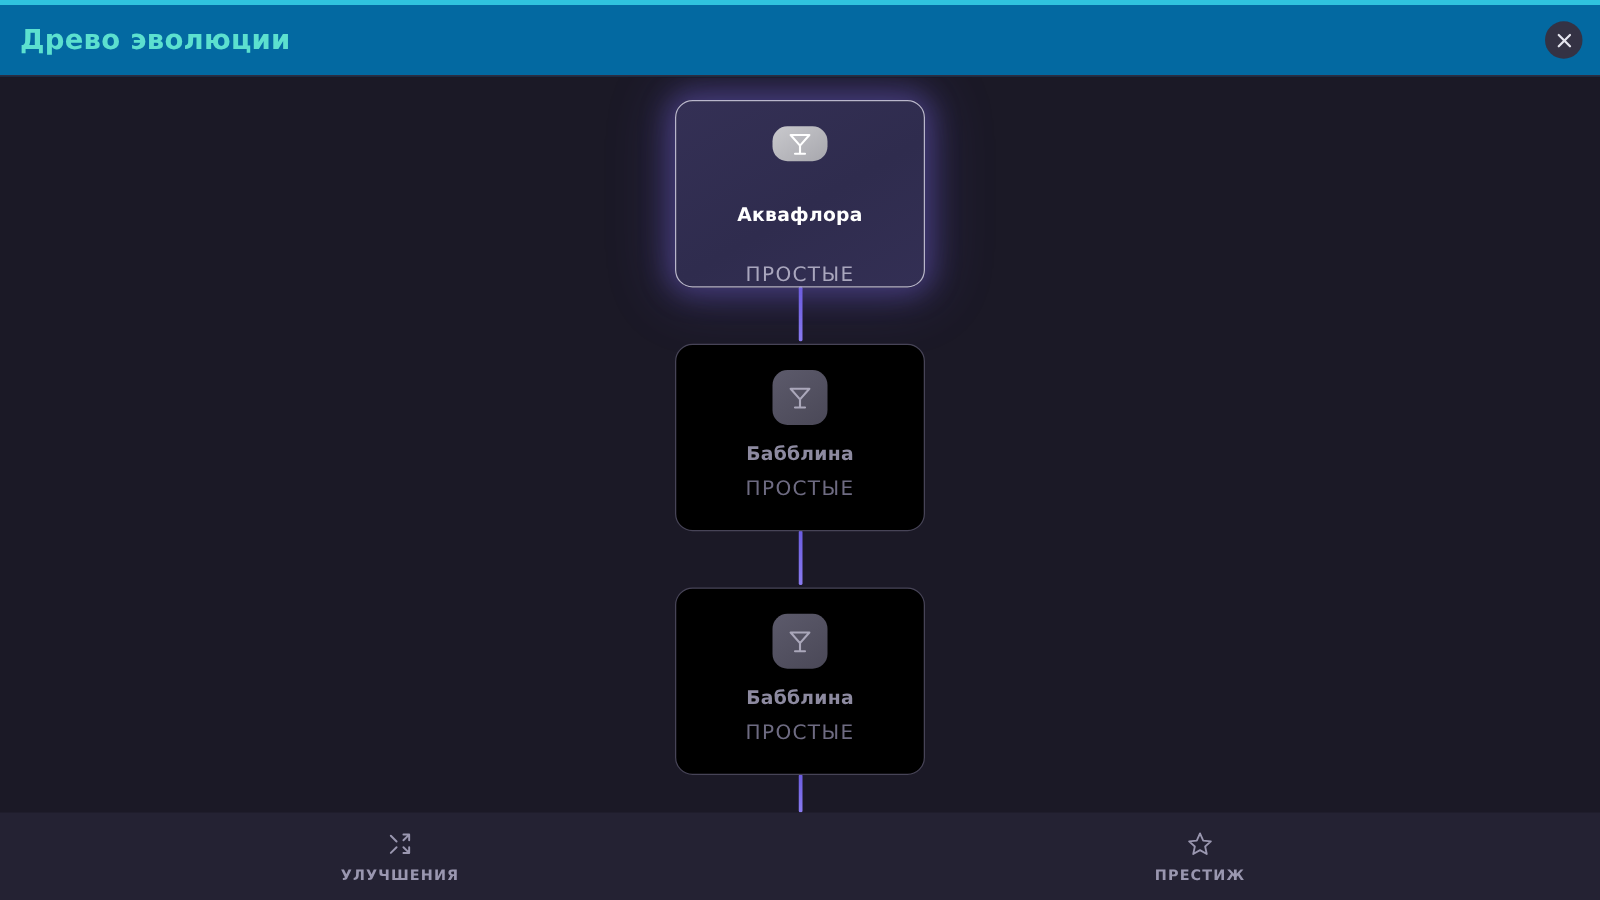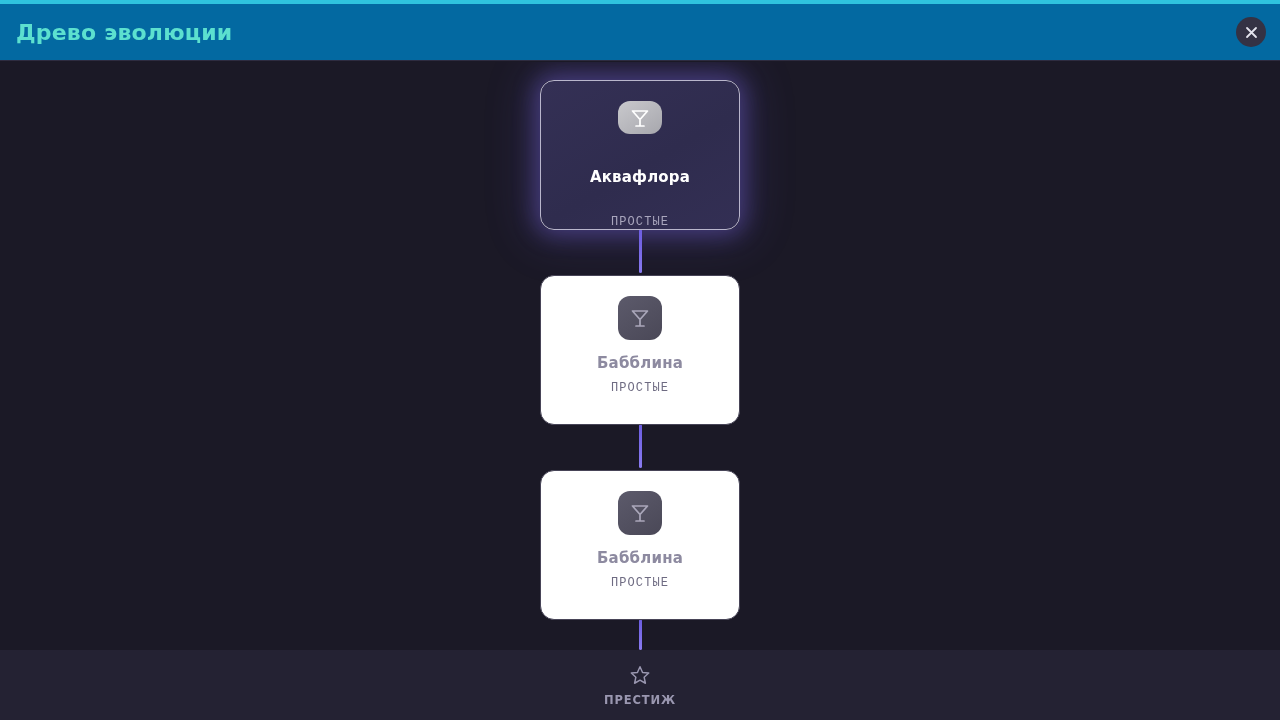--- a/index.html
+++ b/index.html
@@ -101,21 +101,21 @@
   .node.n3 { top: 408px; }
 
   .node.unlocked {
     background: linear-gradient(150deg, #343055 0%, #2f2c4e 55%, #332f54 100%);
     border: 1.5px solid #b9b6cc;
     box-shadow: 0 0 22px 5px rgba(124, 104, 230, 0.38),
                 0 0 46px 12px rgba(104, 86, 214, 0.18);
   }
 
   .node.locked {
-    background: #ffffff;
+    background: #000000;
     border: 1.5px solid #474457;
     box-shadow: none;
   }
 
   .node-icon {
     width: 44px; height: 44px;
     border-radius: 12px;
     display: flex;
     align-items: center;
     justify-content: center;
@@ -131,24 +131,23 @@
   .node-name {
     font-size: 15px;
     font-weight: bold;
     letter-spacing: 0.2px;
   }
   .node.unlocked .node-name { color: #ffffff; }
   .node.locked .node-name   { color: #8d8aa0; }
 
   .node-tier {
     margin-top: 9px;
-    font-size: 12px;
+    font-size: 16px;
     letter-spacing: 1.1px;
     font-weight: normal;
-    font-family: Liberation Mono, monospace;
   }
   .node.unlocked .node-tier { color: #a9a6bd; }
   .node.locked .node-tier   { color: #6e6b82; }
 
   
   .bottom-nav {
     position: absolute;
     bottom: 0; left: 0;
     width: 1280px;
     height: 70px;
@@ -254,20 +253,29 @@
       </svg>
     </div>
     <div class="node-name">Бабблина</div>
     <div class="node-tier">ПРОСТЫЕ</div>
   </div>
 
 </div>
 
 <div class="bottom-nav">
 
+  <div class="nav-item">
+    <span class="nav-icon">
+      <svg width="22" height="22" viewBox="0 0 24 24">
+        <path d="M4 5 L9 10 M15 15 L20 20 M20 20 L20 15 M20 20 L15 20
+                 M4 20 L9 15 M15 9 L20 4 M20 4 L15 4 M20 4 L20 9" stroke="#9a97b0" stroke-width="1.7" fill="none" stroke-linecap="round" stroke-linejoin="round"></path>
+      </svg>
+    </span>
+    <span class="nav-label">УЛУЧШЕНИЯ</span>
+  </div>
 
 
 
 
   <div class="nav-item">
     <span class="nav-icon">
       <svg width="22" height="22" viewBox="0 0 24 24">
         <path d="M12 3 L14.8 9.2 L21.5 9.9 L16.5 14.4 L17.9 21 L12 17.6
                  L6.1 21 L7.5 14.4 L2.5 9.9 L9.2 9.2 Z" stroke="#9a97b0" stroke-width="1.6" fill="none" stroke-linejoin="round"></path>
       </svg>

